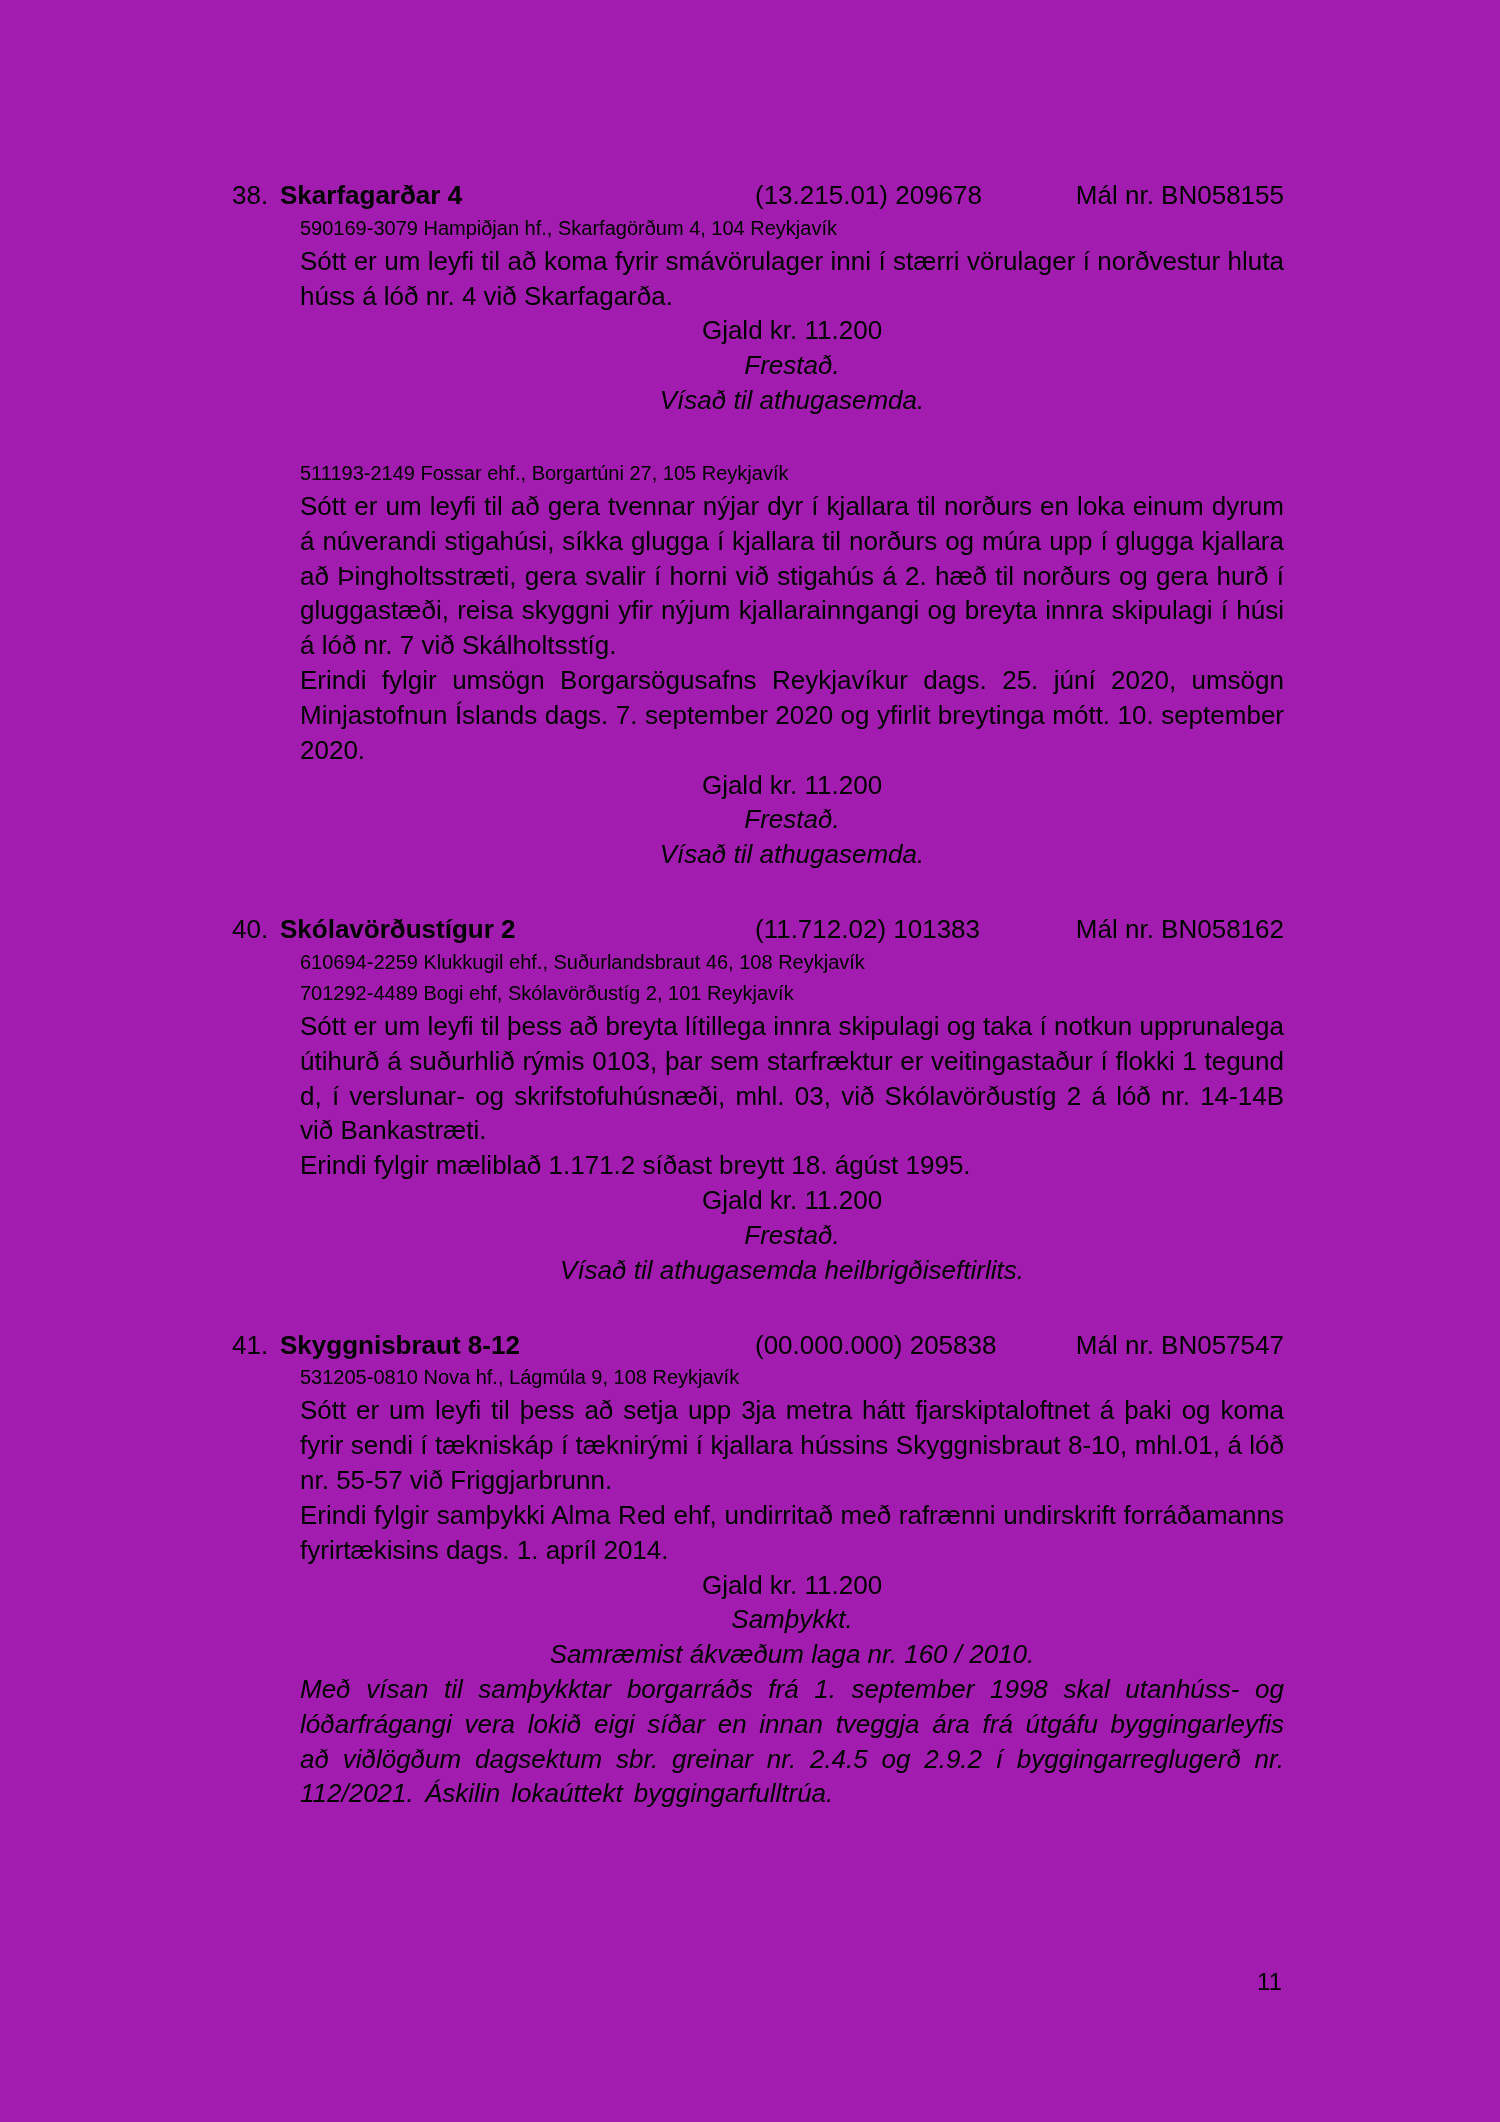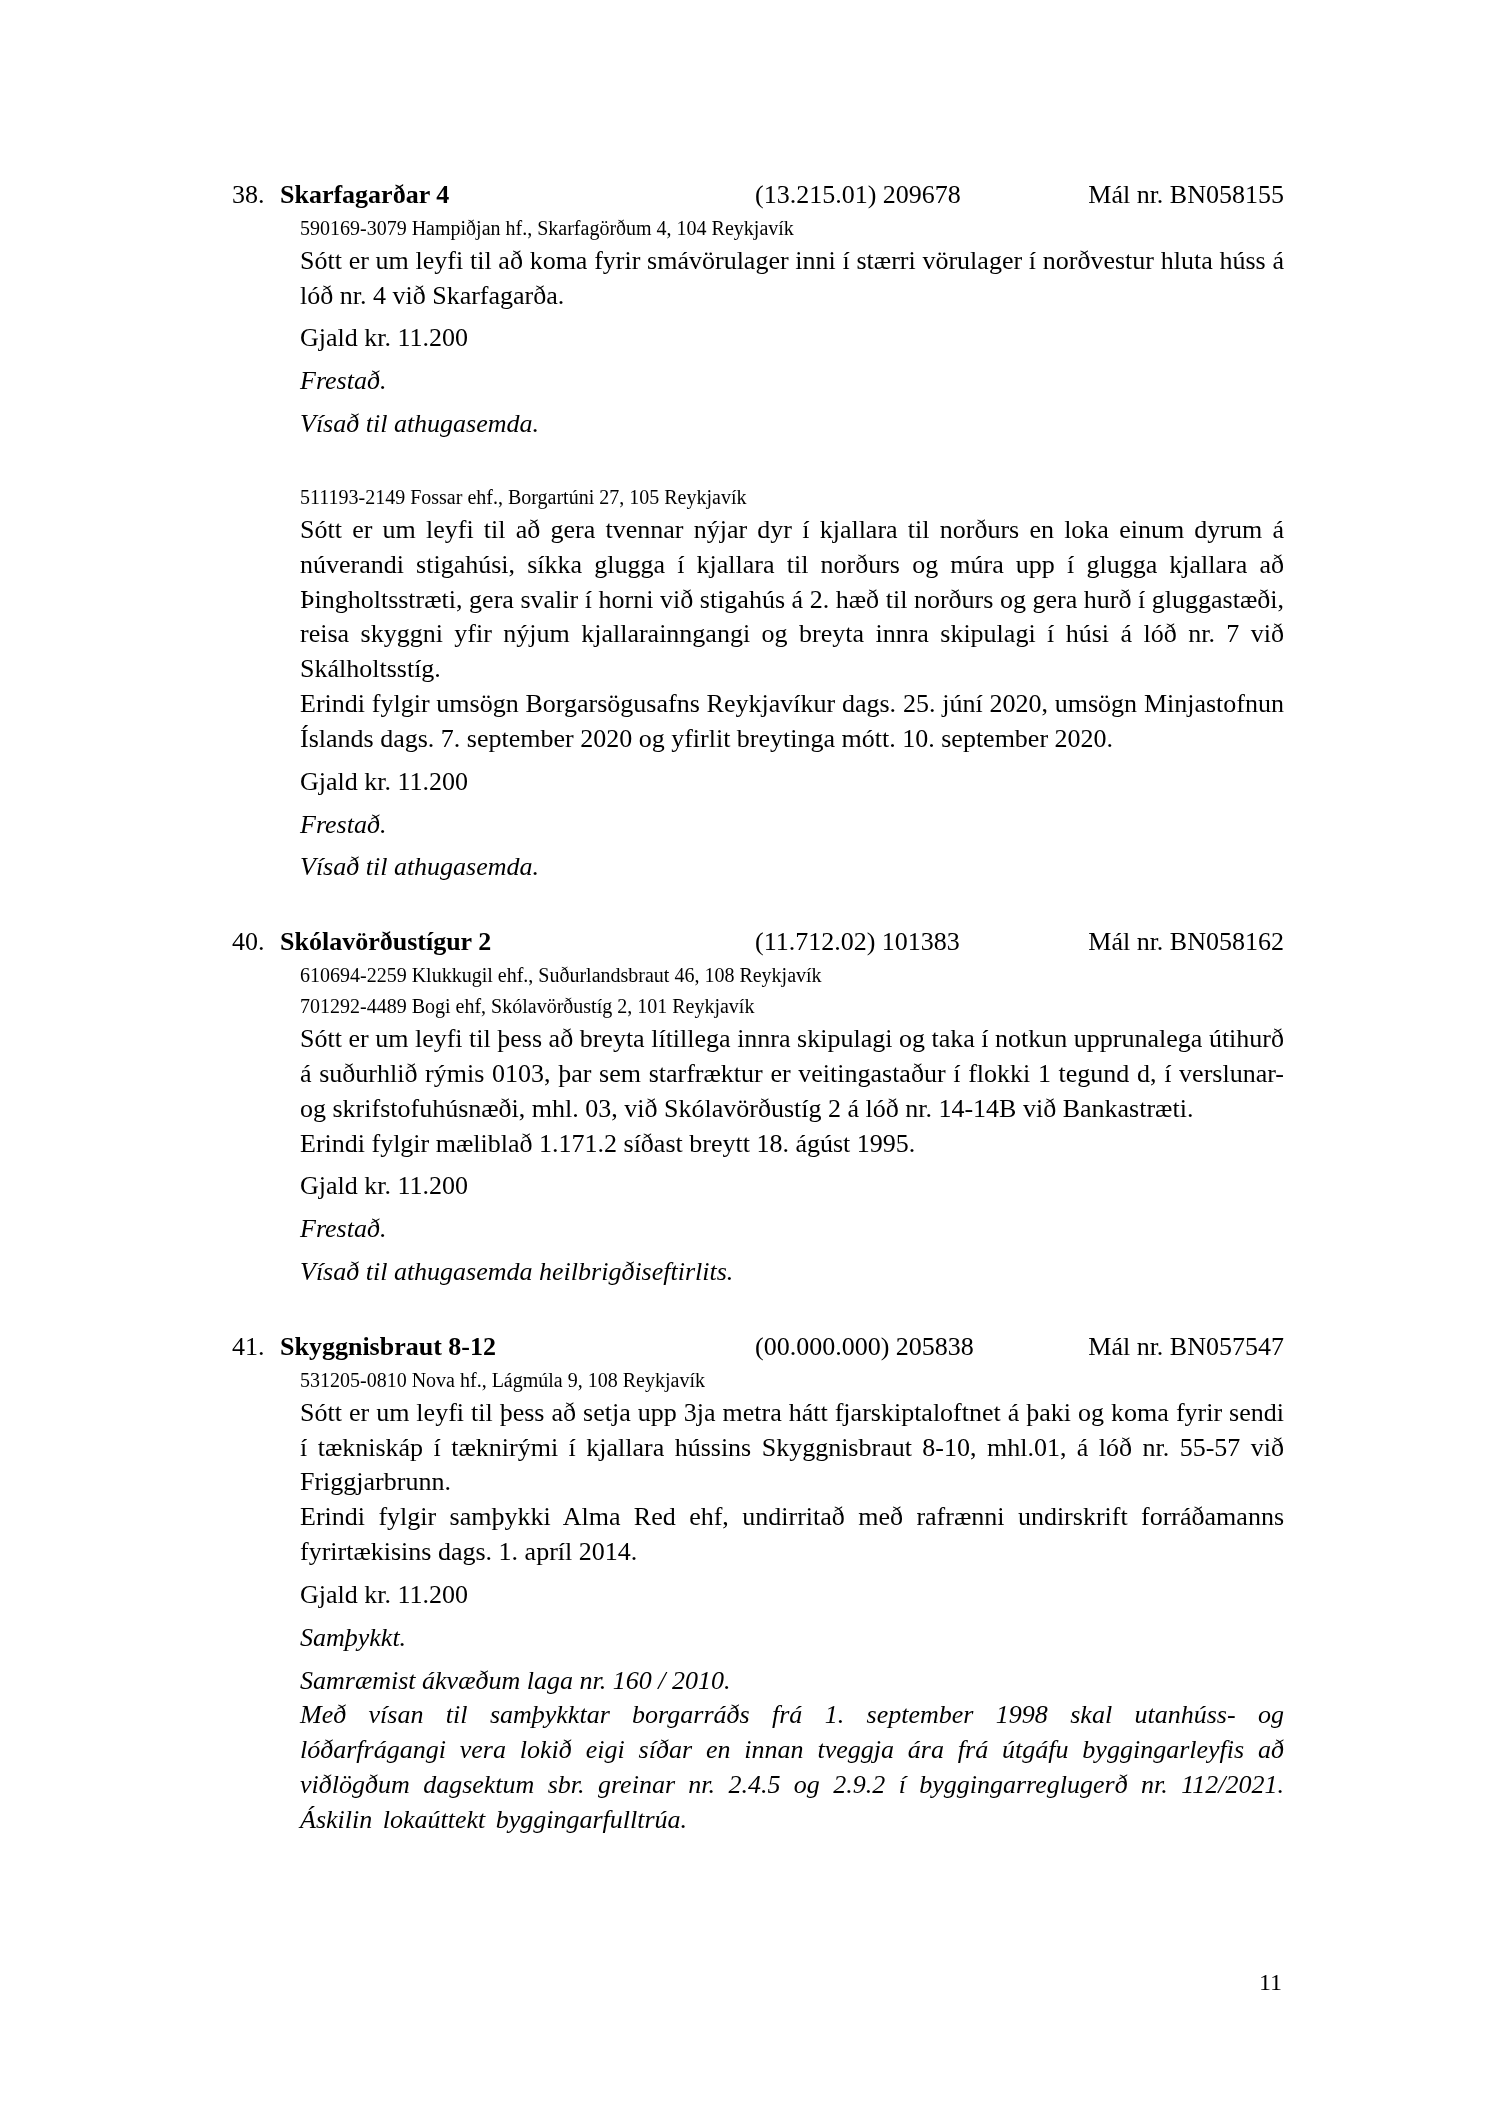--- a/index.html
+++ b/index.html
@@ -2,23 +2,23 @@
 <html><head>
 <meta charset="utf-8">
 <style>
   * { margin: 0; padding: 0; box-sizing: border-box; }
   html, body { background: #e8e8e8; }
   .page {
     position: relative;
     width: 1500px;
     height: 2122px;
     margin: 0 auto;
-    background: #ffffff;
+    background: #a21caf;
     color: #000000;
-    font-family: Liberation Serif, serif;
+    font-family: Liberation Sans, sans-serif;
     font-size: 26px;
     line-height: 1.34;
   }
   .content {
     position: absolute;
     left: 232px;
     top: 178px;
     width: 1052px;
   }
   .item { margin-bottom: 40px; }
@@ -42,21 +42,21 @@
   }
   .head .case {
     position: absolute;
     right: 0;
     top: 0;
     font-weight: 400;
   }
   .body { margin-left: 68px; }
   .party { font-size: 20px; line-height: 1.55; }
   .para { text-align: justify; }
-  .line { text-align: left; margin-top: 8px; }
+  .line { text-align: center; }
   .italic { font-style: italic; }
   .note { font-style: italic; text-align: justify; word-spacing: 4px; }
   .pagenum {
     position: absolute;
     right: 218px;
     top: 1966px;
     font-size: 24px;
   }
 </style>
 </head>

